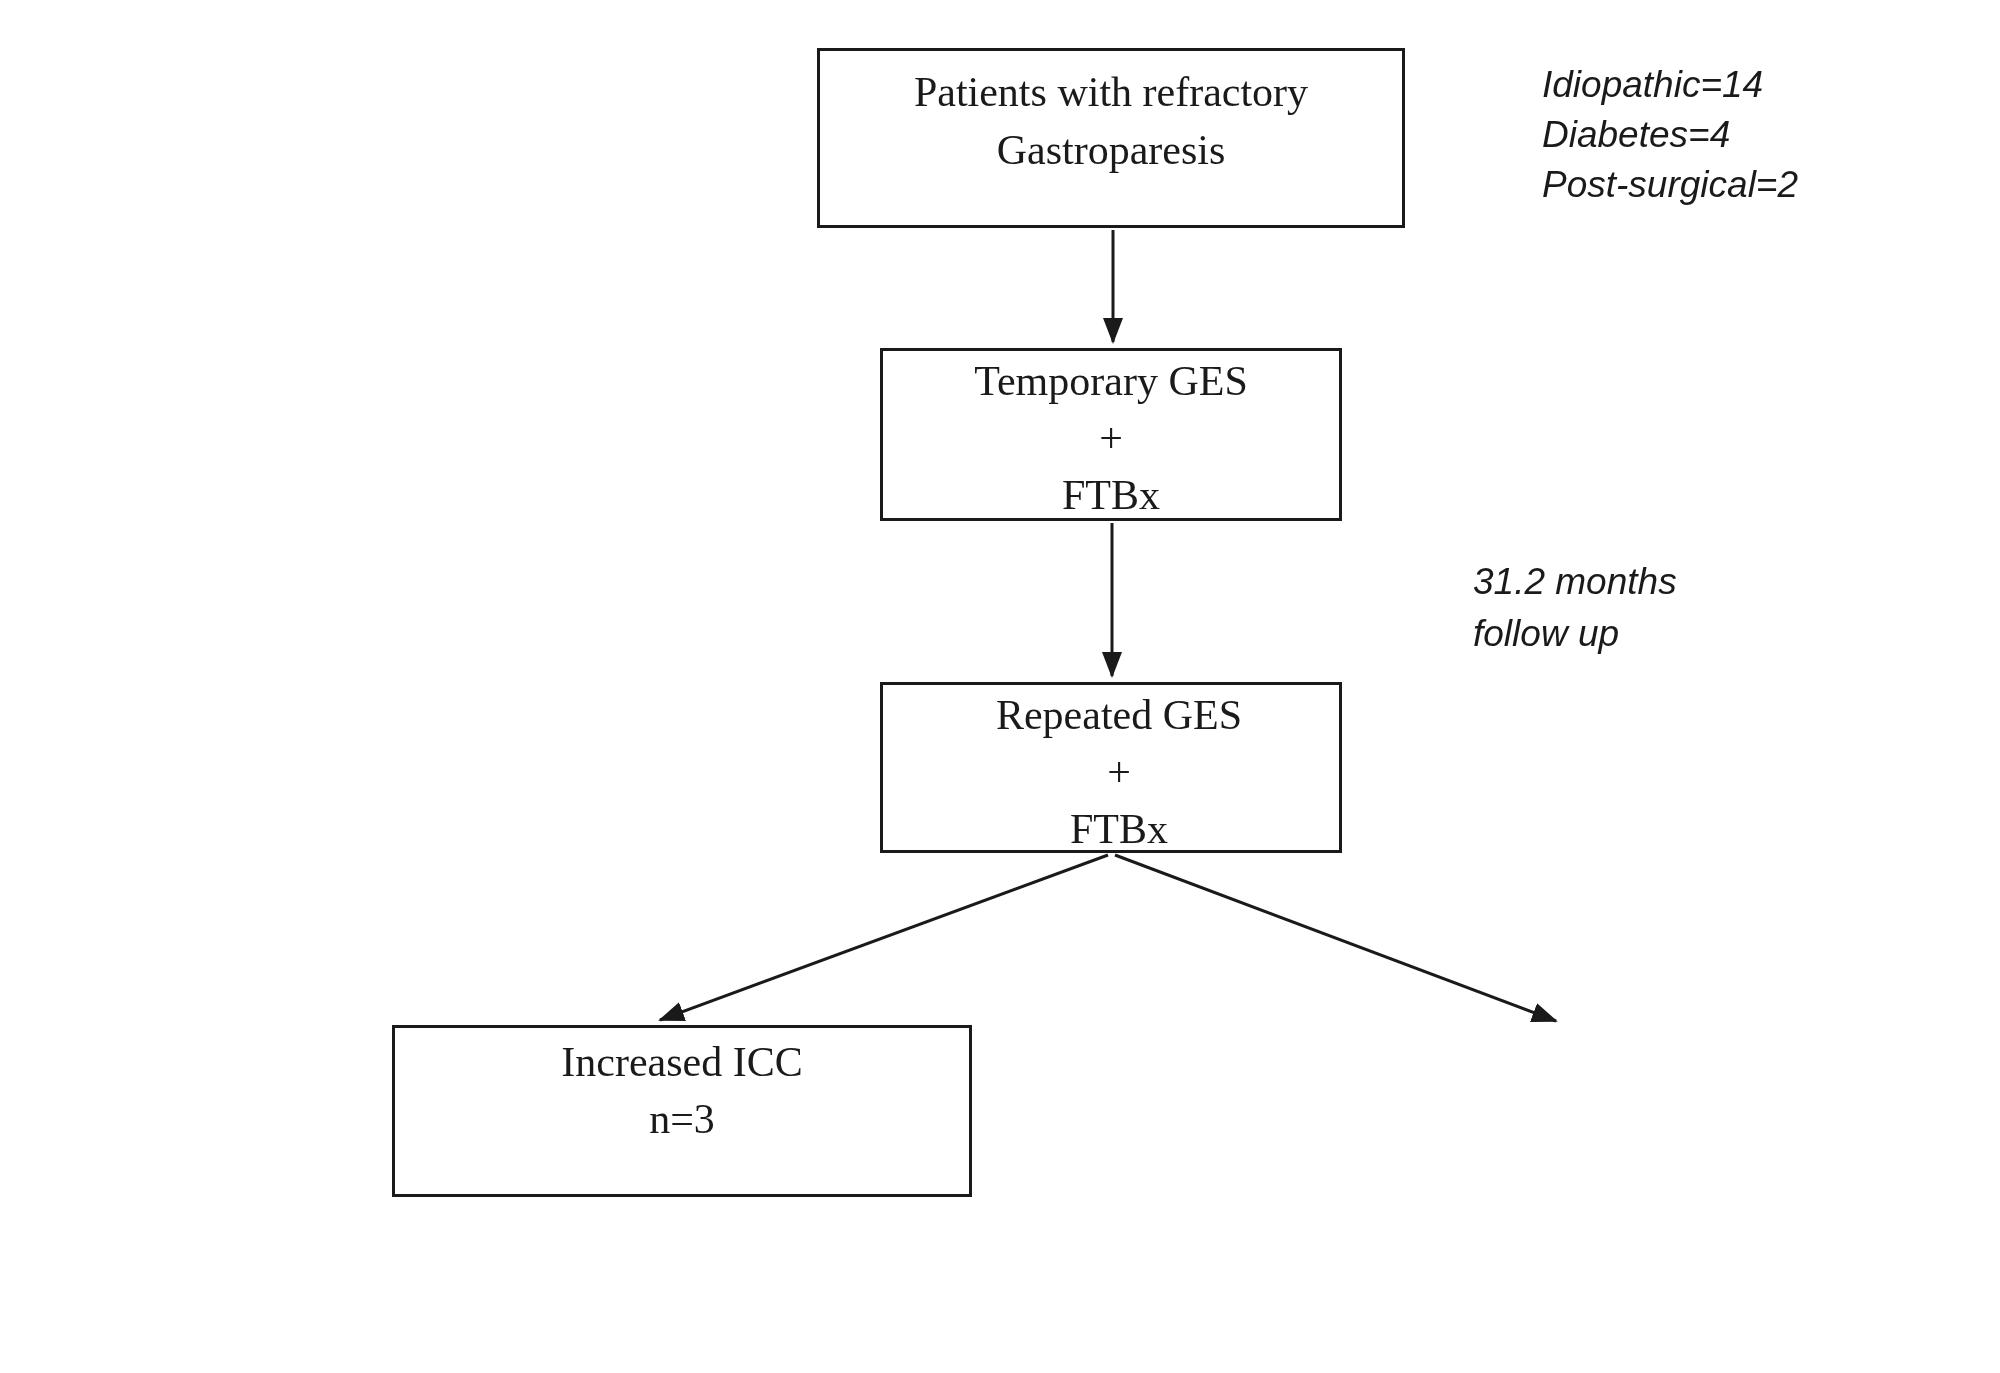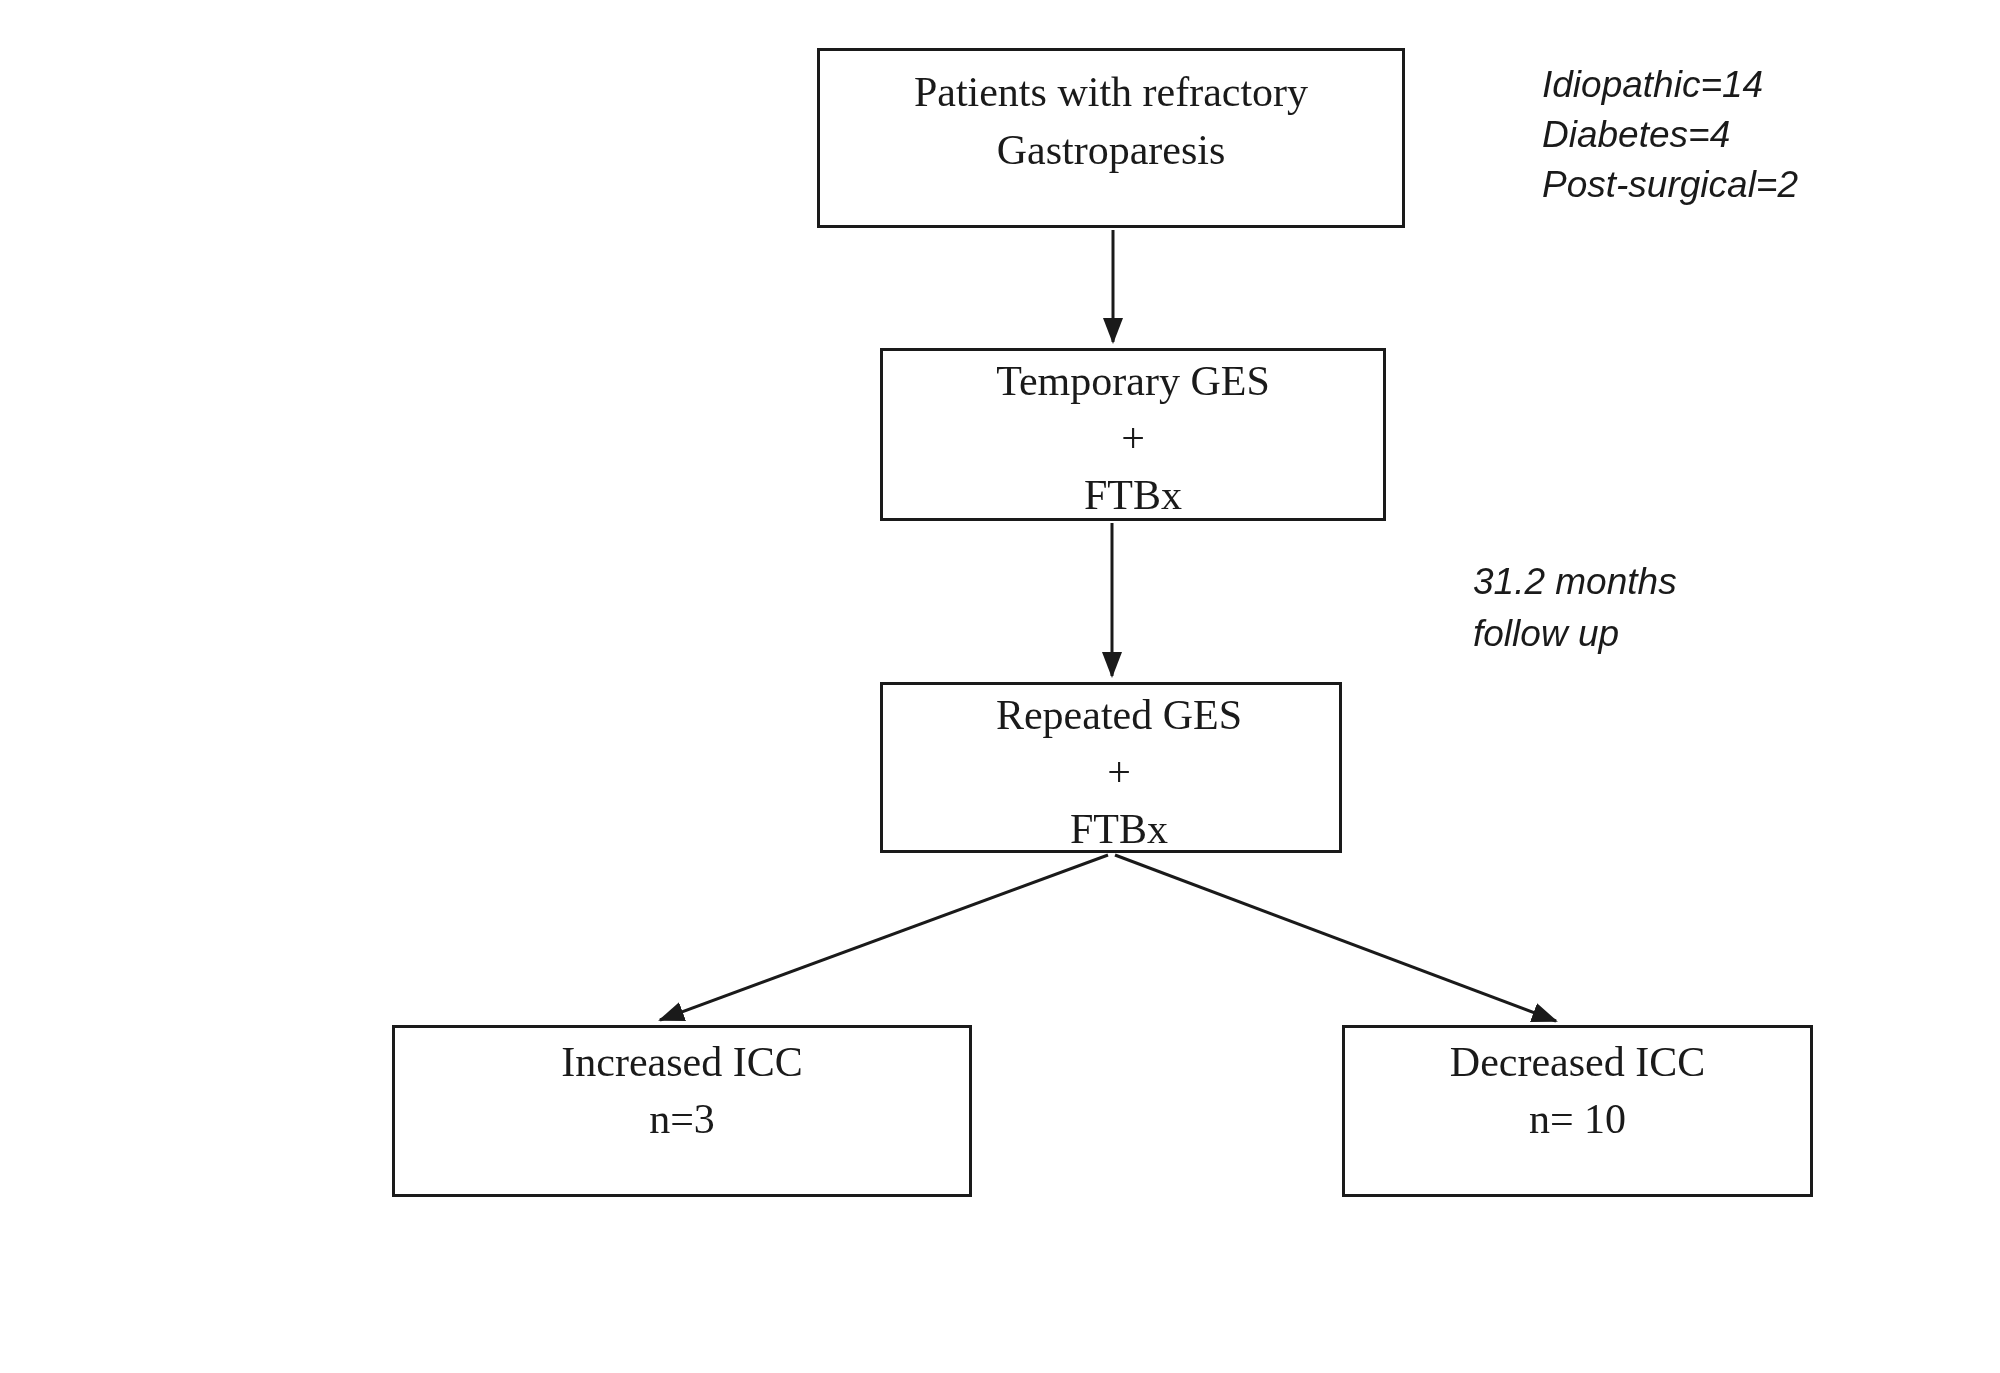--- a/index.html
+++ b/index.html
@@ -26,21 +26,21 @@
   .flow-box .line {
     font-family: "Liberation Serif", serif;
     font-size: 42px;
     line-height: 57px;
     color: #1a1a1a;
     white-space: nowrap;
   }
   
   #box-refractory { left: 817px; top: 48px; width: 588px; height: 180px; padding-top: 12px; }
   #box-refractory .line { line-height: 58px; }
-  #box-temporary  { left: 880px; top: 348px; width: 506px; height: 173px; padding-top: 2px; }
+  #box-temporary  { left: 880px; top: 348px; width: 462px; height: 173px; padding-top: 2px; }
   #box-repeated   { left: 880px; top: 682px; width: 462px; height: 171px; padding-top: 2px; padding-left: 16px; }
   #box-increased  { left: 392px; top: 1025px; width: 580px; height: 172px; padding-top: 6px; }
   #box-decreased  { left: 1342px; top: 1025px; width: 471px; height: 172px; padding-top: 6px; }
 
   .annotation {
     position: absolute;
     font-family: "Liberation Sans", sans-serif;
     font-size: 37px;
     color: #1a1a1a;
     text-align: left;
@@ -98,24 +98,20 @@
     <div class="line">Repeated GES</div>
     <div class="line">+</div>
     <div class="line">FTBx</div>
   </div>
 
   <div class="flow-box" id="box-increased">
     <div class="line">Increased ICC</div>
     <div class="line">n=3</div>
   </div>
 
-  <div class="flow-box" id="box-decreased">
-    <div class="line">Decreased ICC</div>
-    <div class="line">n= 10</div>
-  </div>
 
   <div class="annotation" id="annot-etiology">
     <div class="line">Idiopathic=14</div>
     <div class="line">Diabetes=4</div>
     <div class="line">Post-surgical=2</div>
   </div>
 
   <div class="annotation" id="annot-followup">
     <div class="line">31.2 months</div>
     <div class="line">follow up</div>

